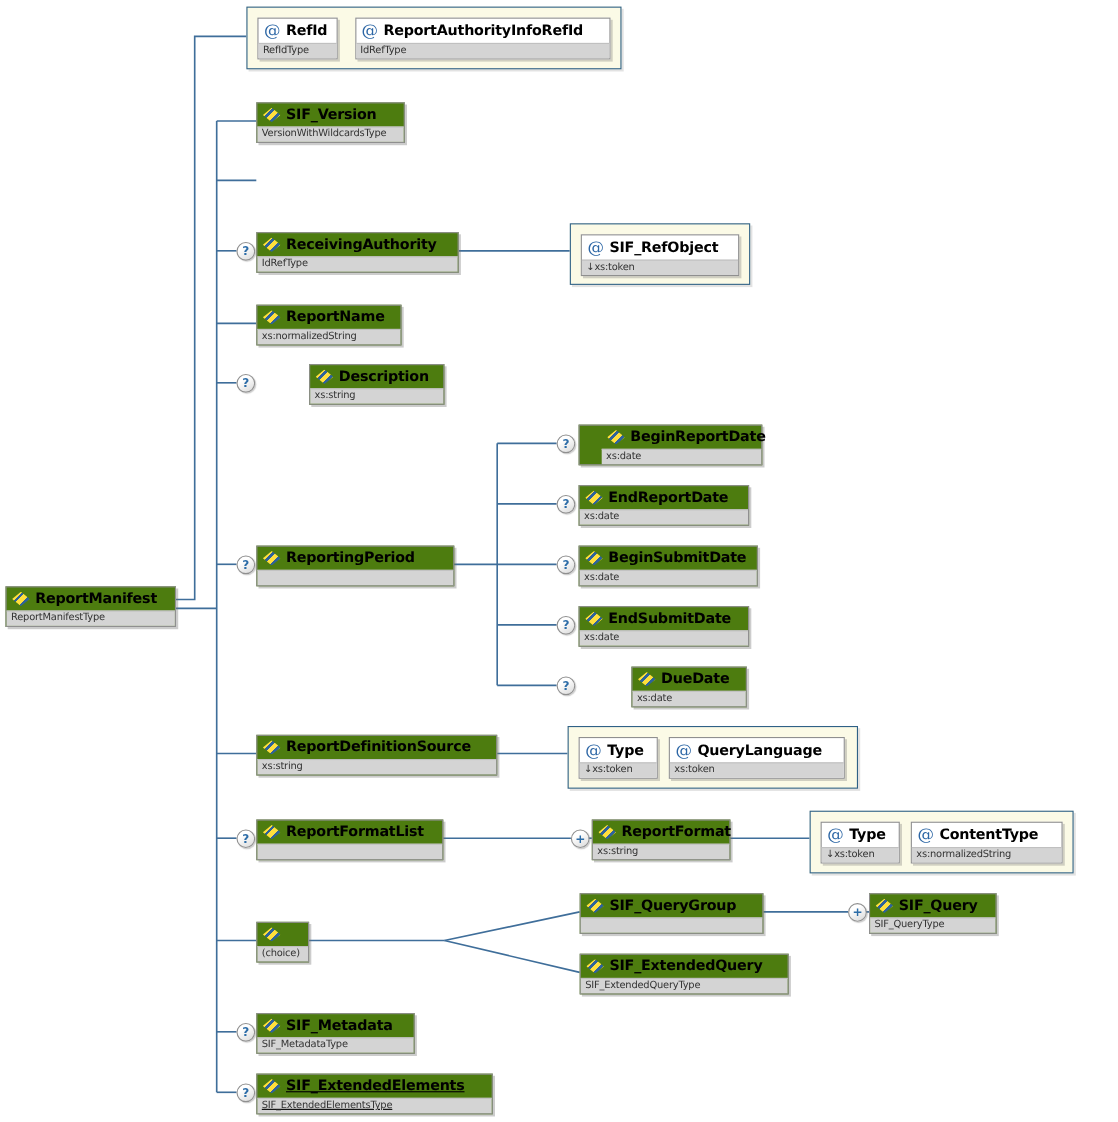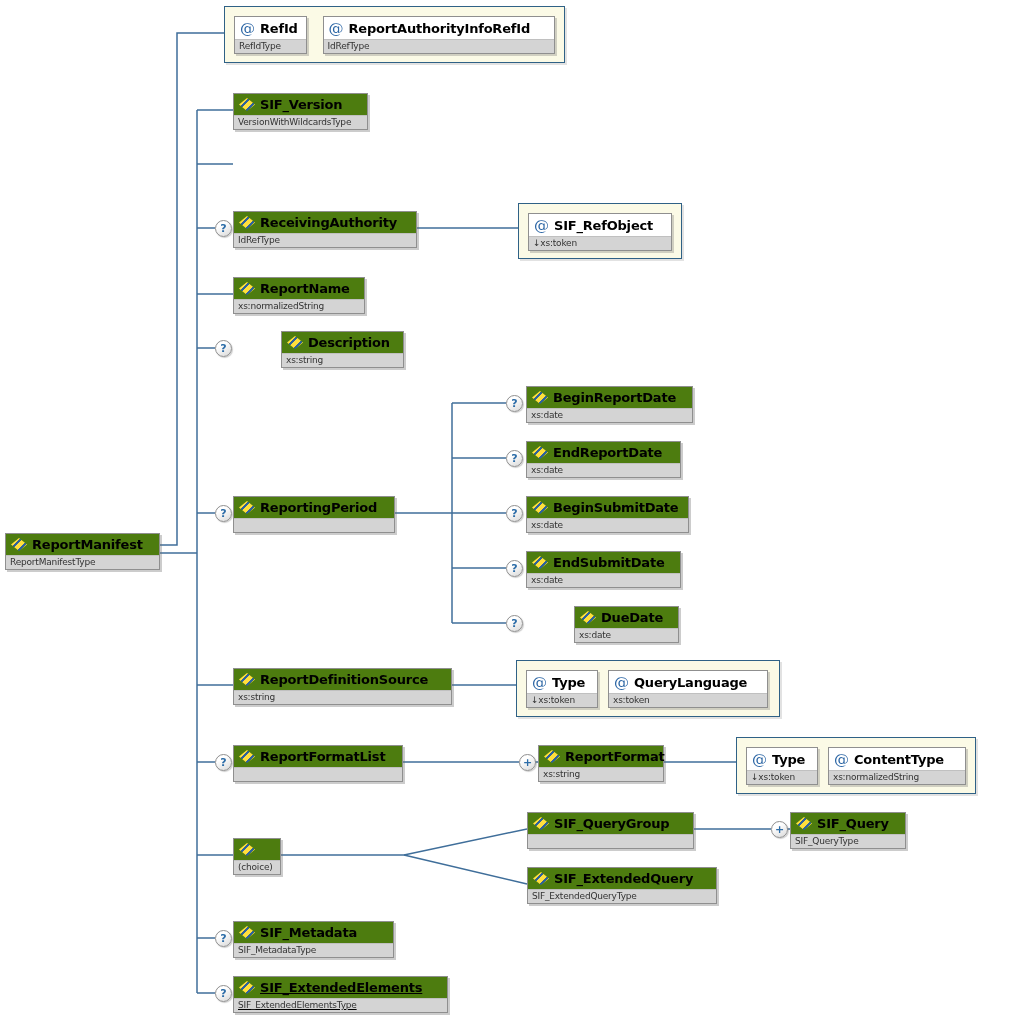--- a/index.html
+++ b/index.html
@@ -165,32 +165,32 @@
     <div class="el-t">
         <span class="icon-el"></span>
         <span class="el-n">Description</span>
       </div>
     <div class="el-s">xs:string</div>
   </div>
 
   <div class="occ" style="left:215px;top:505px;">
       <span>?</span>
     </div>
-  <div class="el" style="left:233px;top:496px;width:162px;">
+  <div class="el" style="left:233px;top:496px;width:180px;">
     <div class="el-t">
         <span class="icon-el"></span>
         <span class="el-n">ReportingPeriod</span>
       </div>
     <div class="el-s"></div>
   </div>
 
   <div class="occ" style="left:506px;top:395px;">
       <span>?</span>
     </div>
-  <div class="el" style="left:526px;top:386px;width:167px;">
+  <div class="el" style="left:526px;top:386px;width:167px;padding-left:20px;">
     <div class="el-t">
         <span class="icon-el"></span>
         <span class="el-n">BeginReportDate</span>
       </div>
     <div class="el-s">xs:date</div>
   </div>
 
   <div class="occ" style="left:506px;top:450px;">
       <span>?</span>
     </div>
@@ -329,21 +329,21 @@
     <div class="el-t">
         <span class="icon-el"></span>
         <span class="el-n">SIF_ExtendedQuery</span>
       </div>
     <div class="el-s">SIF_ExtendedQueryType</div>
   </div>
 
   <div class="occ" style="left:215px;top:930px;">
       <span>?</span>
     </div>
-  <div class="el" style="left:233px;top:921px;width:161px;">
+  <div class="el" style="left:233px;top:921px;width:144px;">
     <div class="el-t">
         <span class="icon-el"></span>
         <span class="el-n">SIF_Metadata</span>
       </div>
     <div class="el-s">SIF_MetadataType</div>
   </div>
 
   <div class="occ" style="left:215px;top:985px;">
       <span>?</span>
     </div>

